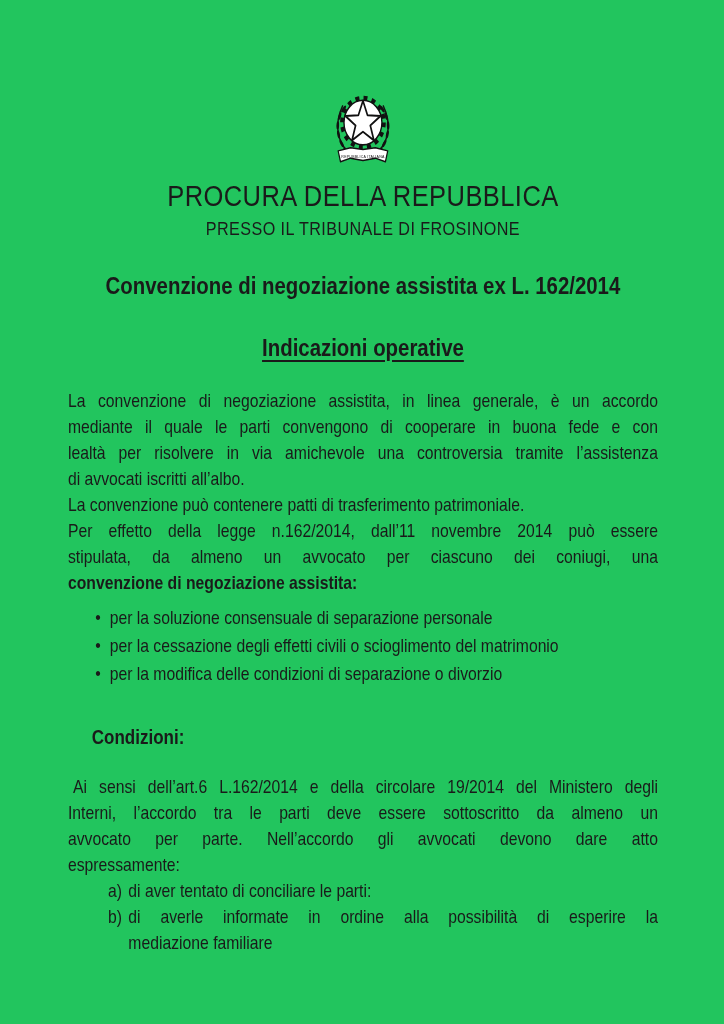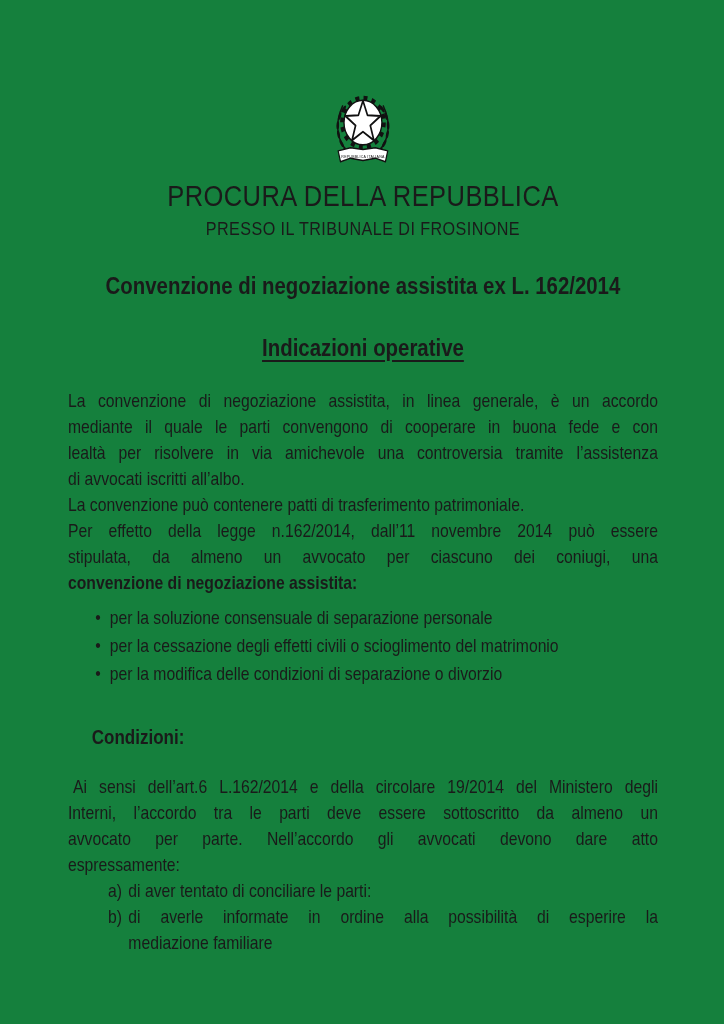--- a/index.html
+++ b/index.html
@@ -1,17 +1,17 @@
 <!DOCTYPE html>
 <html><head>
 <meta charset="utf-8">
 <style>
   html,body { margin:0; padding:0; background:#ffffff; }
   .page {
-    position:relative; width:724px; height:1024px; background:#15803d;
+    position:relative; width:724px; height:1024px; background:#22c55e;
     font-family:"Liberation Sans", sans-serif; color:#1a1a1a; overflow:hidden;
   }
   .content {
     position:absolute; left:68px; top:0; width:694px;
     transform:scaleX(0.85); transform-origin:0 0;
   }
   .emblem { display:block; margin:88px auto 6px auto; width:92px; height:82px; }
   .doc-title { font-size:30px; line-height:40px; font-weight:400; text-align:center; letter-spacing:.5px; }
   .doc-subtitle { font-size:19px; line-height:26px; font-weight:400; text-align:center; letter-spacing:.5px; }
   .h1 { margin:28px 0 0 0; font-size:24px; line-height:32px; font-weight:bold; text-align:center; }

